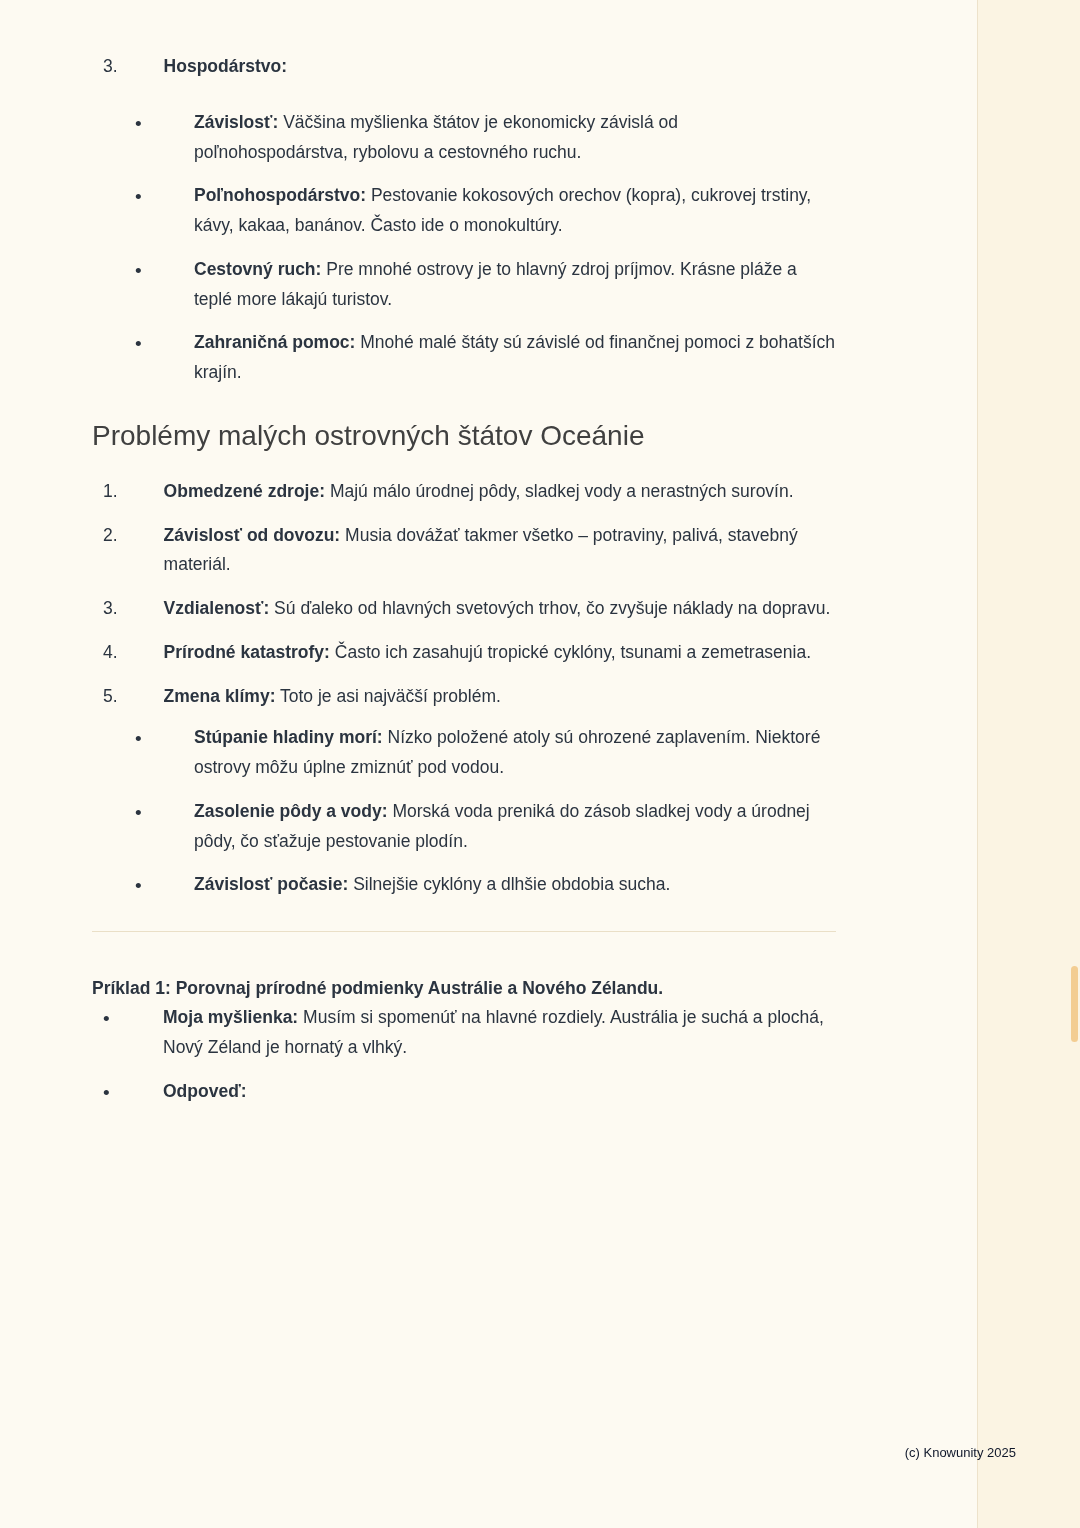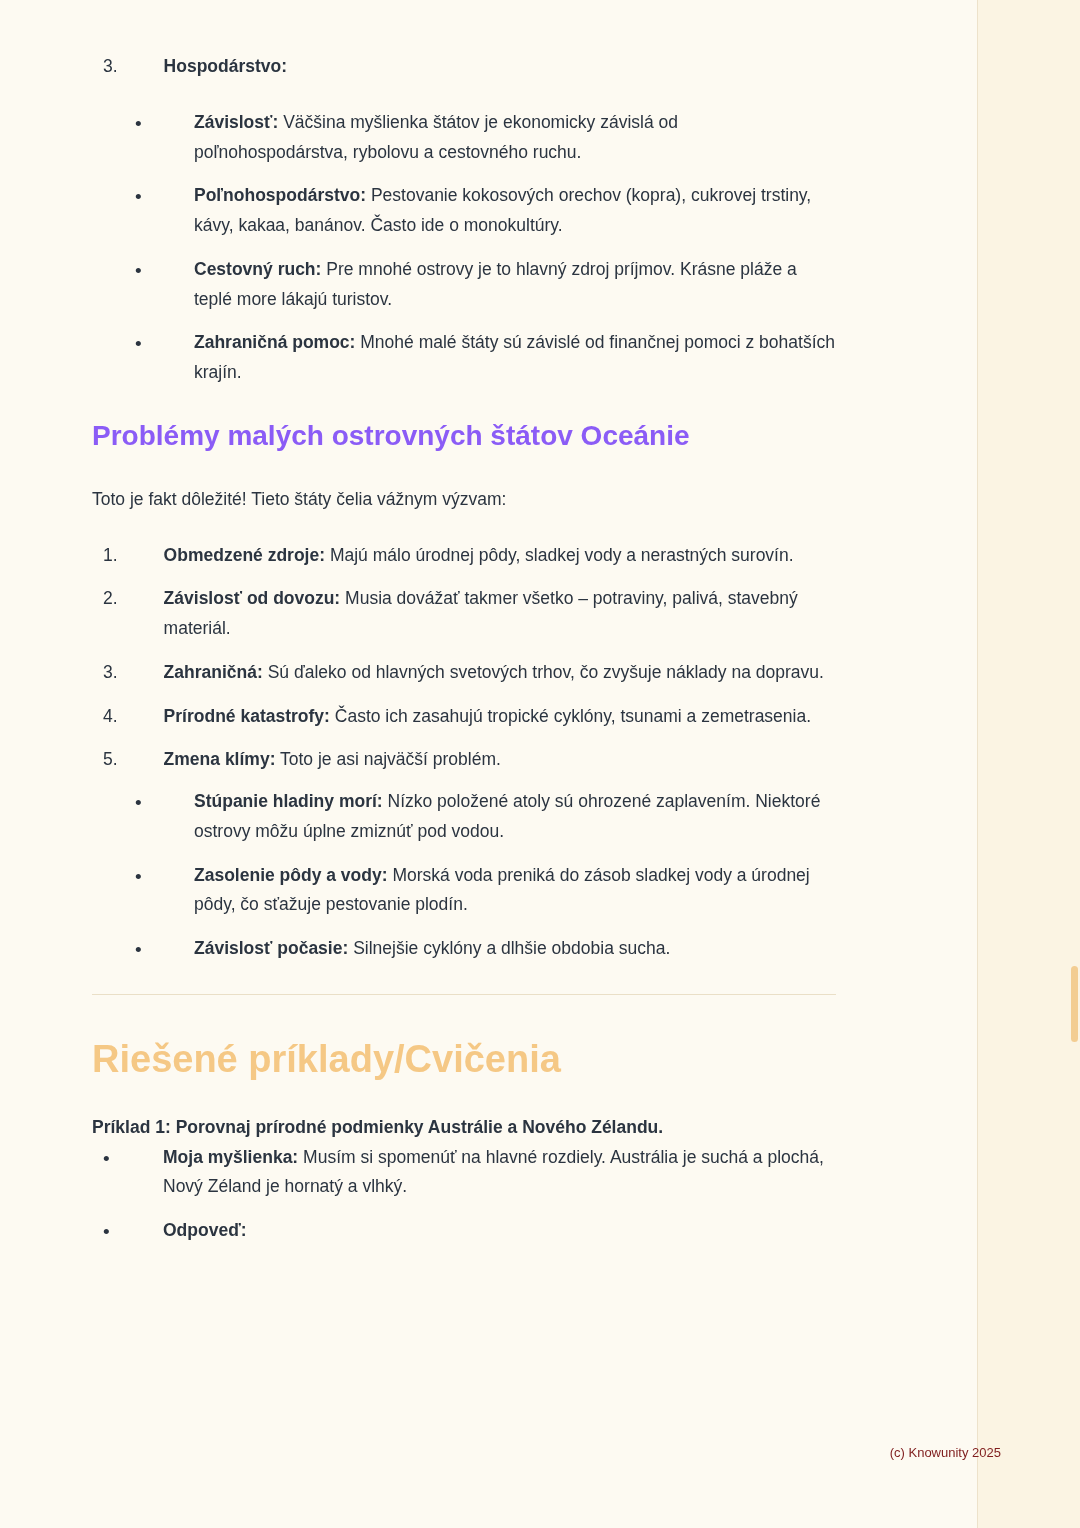--- a/index.html
+++ b/index.html
@@ -34,43 +34,43 @@
   .olitem .onum { flex:none; min-width:14px; }
   .bitem { display:flex; margin-bottom:14px; }
   .bitem.lv2 { padding-left:43px; }
   .bitem.lv1 { padding-left:11px; }
   .bitem .bdot { flex:none; width:23px; font-size:19px; }
   .bitem.lv1 .bdot { width:24px; }
   .itext { flex:1;padding-left:36px; }
   .title-line { margin-bottom:26px; }
   .bullets-block { margin-bottom:6px; }
   h3.peach {
-    font-size:28px; font-weight:700;
-    color:#8b5cf6;
-    margin-top:30px; margin-bottom:32px;
+    font-size:28px; font-weight:400;
+    color:#404040;
+    margin-top:30px; margin-bottom:24px;
     line-height:1.25;
   }
   .intro { margin-bottom:26px; }
   .sublist { margin-top:-2px; }
   hr.divider {
     border:none; border-top:1px solid #EADFC7;
     margin:28px 0 42px 0;
   }
   h1.orange {
     font-size:38px; font-weight:700;
     color:#F5C885;
     margin-bottom:30px;
     line-height:1.2;
   }
   .example-title { font-weight:700; }
   .footer-credit {
     position:absolute;
-    right:79px; bottom:64px;
+    right:64px; bottom:64px;
     font-size:13px;
-    color:#7f1d1d;
+    color:#0f172a;
     z-index:2;
     white-space:nowrap;
   }
 </style>
 </head>
 <body>
 
 <div class="right-band">
   <div class="scroll-thumb"></div>
 </div>
@@ -96,34 +96,33 @@
       <div class="itext"><b>Cestovný ruch:</b> <span>Pre mnohé ostrovy je to hlavný zdroj príjmov. Krásne pláže a teplé more lákajú turistov.</span></div>
     </div>
     <div class="bitem lv2">
       <span class="bdot">•</span>
       <div class="itext"><b>Zahraničná pomoc:</b> <span>Mnohé malé štáty sú závislé od finančnej pomoci z bohatších krajín.</span></div>
     </div>
   </div>
 
   <h3 class="peach">Problémy malých ostrovných štátov Oceánie</h3>
 
-  <p class="intro">Toto je fakt dôležité! Tieto štáty čelia vážnym výzvam:</p>
 
   <div>
     <div class="olitem">
       <span class="onum">1.</span>
       <div class="itext"><b>Obmedzené zdroje:</b> <span>Majú málo úrodnej pôdy, sladkej vody a nerastných surovín.</span></div>
     </div>
     <div class="olitem">
       <span class="onum">2.</span>
       <div class="itext"><b>Závislosť od dovozu:</b> <span>Musia dovážať takmer všetko – potraviny, palivá, stavebný materiál.</span></div>
     </div>
     <div class="olitem">
       <span class="onum">3.</span>
-      <div class="itext"><b>Zahraničná:</b> <span>Sú ďaleko od hlavných svetových trhov, čo zvyšuje náklady na dopravu.</span></div>
+      <div class="itext"><b>Vzdialenosť:</b> <span>Sú ďaleko od hlavných svetových trhov, čo zvyšuje náklady na dopravu.</span></div>
     </div>
     <div class="olitem">
       <span class="onum">4.</span>
       <div class="itext"><b>Prírodné katastrofy:</b> <span>Často ich zasahujú tropické cyklóny, tsunami a zemetrasenia.</span></div>
     </div>
     <div class="olitem">
       <span class="onum">5.</span>
       <div class="itext"><b>Zmena klímy:</b> <span>Toto je asi najväčší problém.</span></div>
     </div>
   </div>
@@ -138,21 +137,20 @@
       <div class="itext"><b>Zasolenie pôdy a vody:</b> <span>Morská voda preniká do zásob sladkej vody a úrodnej pôdy, čo sťažuje pestovanie plodín.</span></div>
     </div>
     <div class="bitem lv2">
       <span class="bdot">•</span>
       <div class="itext"><b>Závislosť počasie:</b> <span>Silnejšie cyklóny a dlhšie obdobia sucha.</span></div>
     </div>
   </div>
 
   <hr class="divider">
 
-  <h1 class="orange">Riešené príklady/Cvičenia</h1>
 
 
   <p class="example-title">Príklad 1: Porovnaj prírodné podmienky Austrálie a Nového Zélandu.</p>
 
   <div>
     <div class="bitem lv1">
       <span class="bdot">•</span>
       <div class="itext"><b>Moja myšlienka:</b> <span>Musím si spomenúť na hlavné rozdiely. Austrália je suchá a plochá, Nový Zéland je hornatý a vlhký.</span></div>
     </div>
     <div class="bitem lv1">

